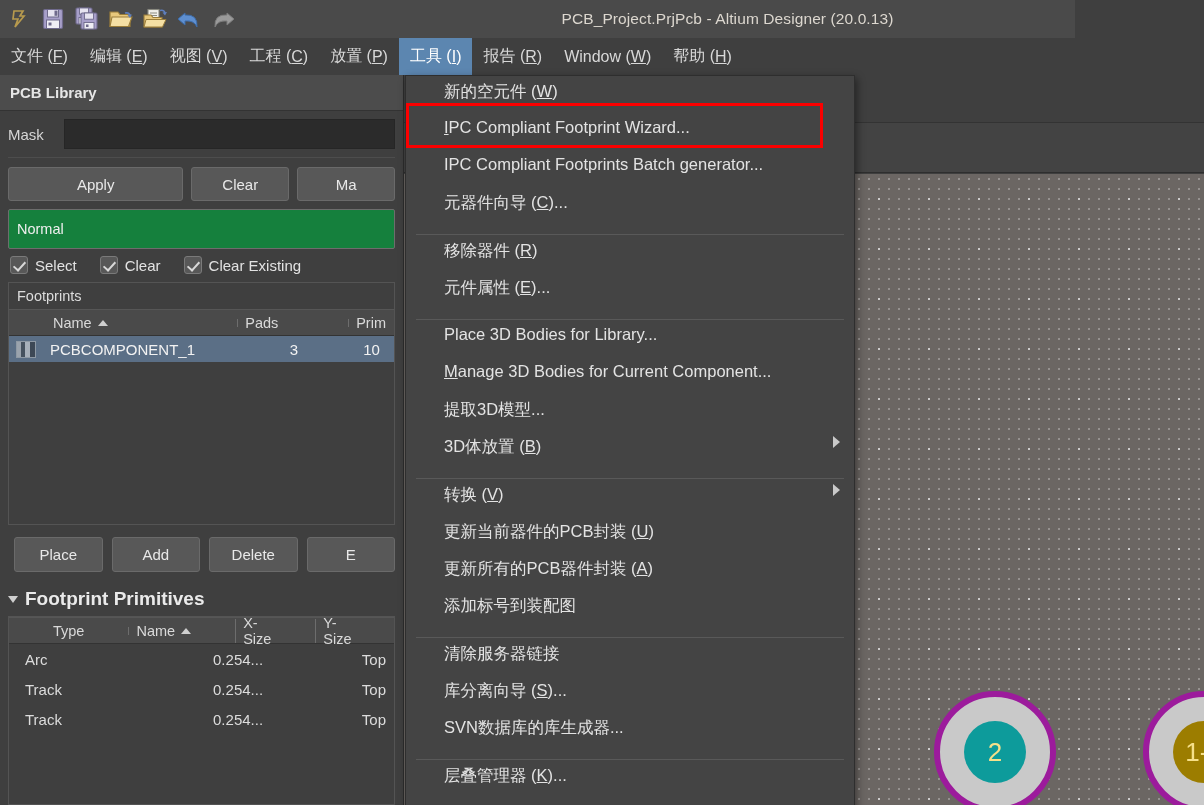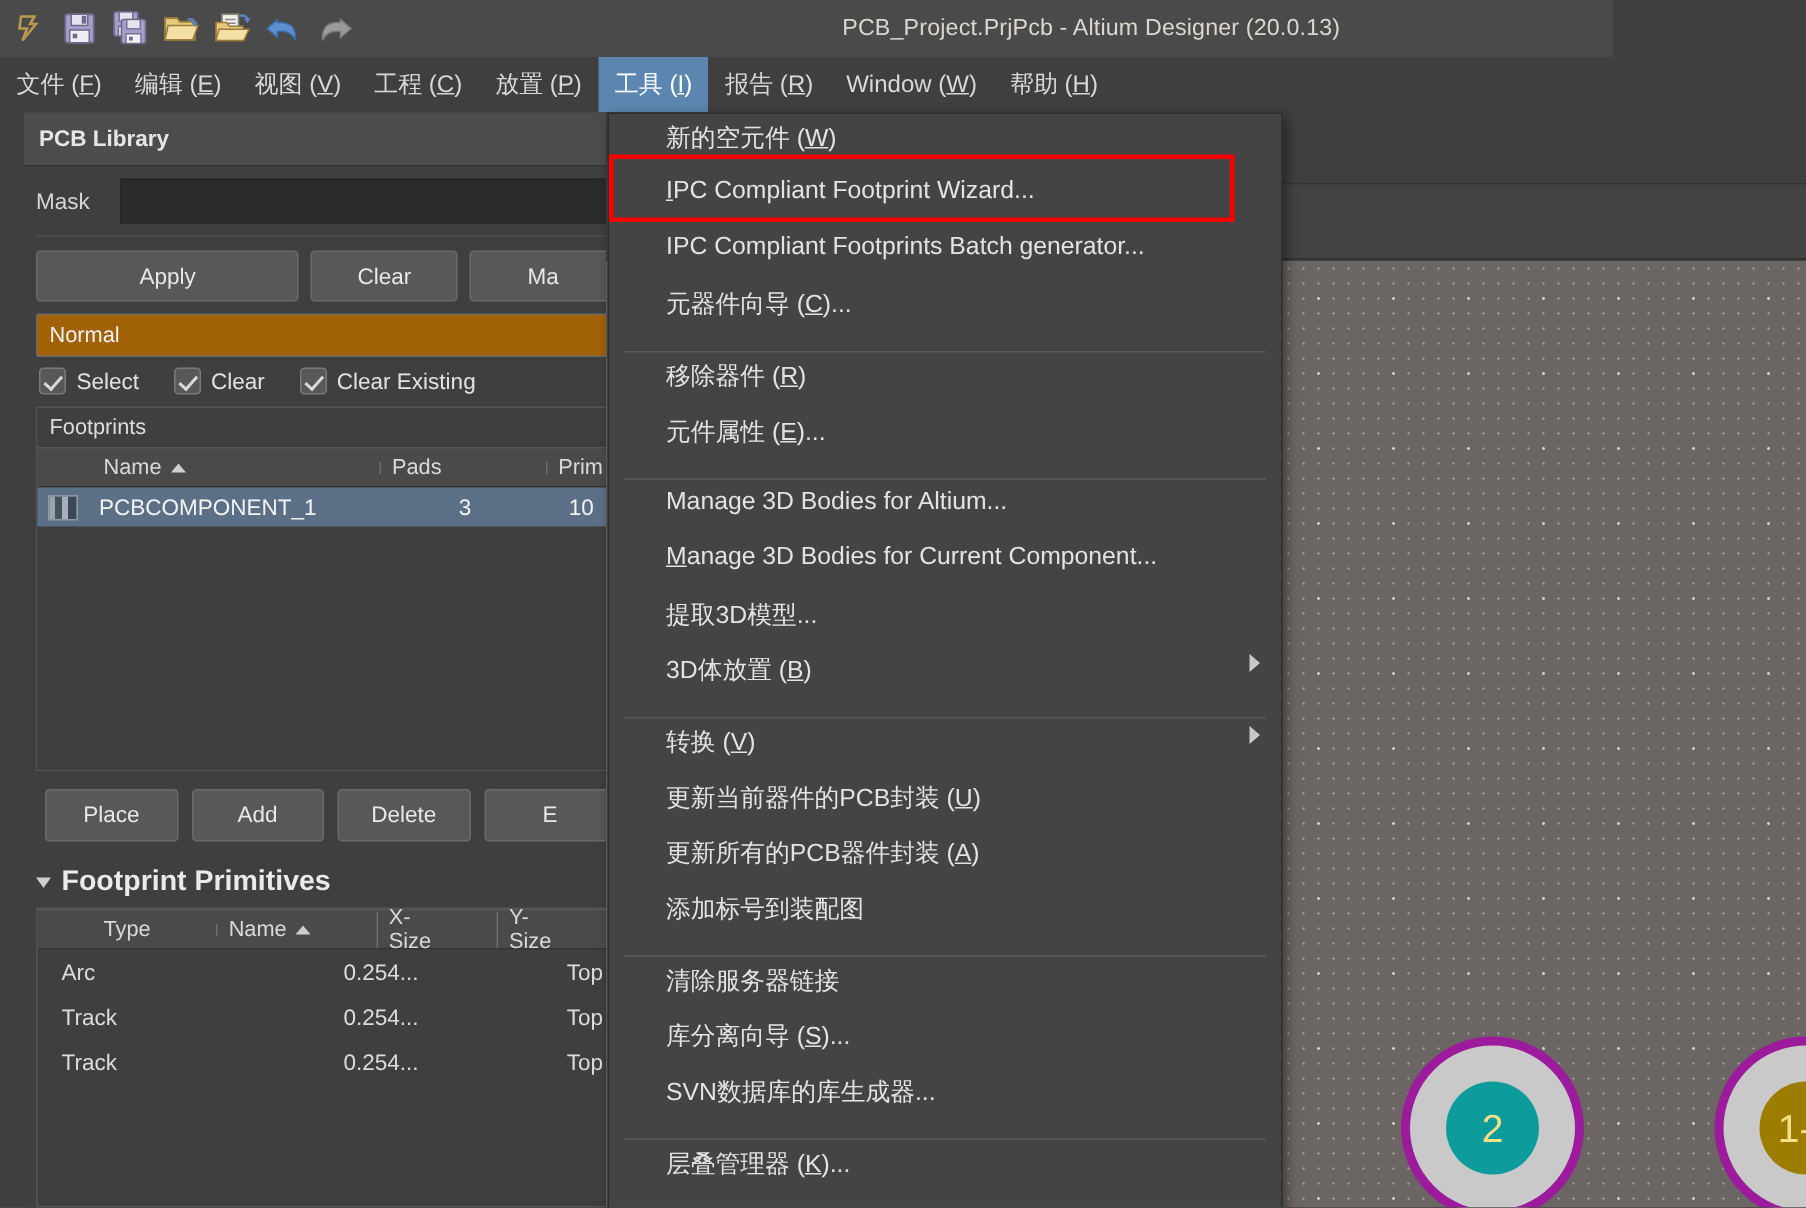--- a/index.html
+++ b/index.html
@@ -37,21 +37,21 @@
   }
   .menu-item {
     display: flex; align-items: center; padding: 0 11px;
     color: #d8d8d8; font-size: 16px; white-space: nowrap;
   }
   .menu-item.active { background: #5c86b0; color: #ffffff; }
   .menu-item u { text-decoration: underline; }
 
   
   .panel {
-    position: absolute; left: 16px; top: 75px; width: 404px; height: 730px;
+    position: absolute; left: 0; top: 75px; width: 404px; height: 730px;
     background: #3f3f3f; border-right: 1px solid #2c2c2c;
     display: flex; flex-direction: column;
   }
   .panel-header {
     height: 36px; background: #4c4c4c; display: flex; align-items: center;
     padding: 0 10px; color: #e6e6e6; font-size: 15px; font-weight: bold;
     border-bottom: 1px solid #333;
   }
   .mask-row { display: flex; align-items: center; padding: 8px 8px 6px 8px; gap: 8px; }
   .mask-label { color: #d6d6d6; font-size: 15px; width: 48px; }
@@ -64,21 +64,21 @@
   .btn-row { display: flex; gap: 8px; padding: 9px 8px 6px 8px; }
   .btn {
     height: 34px; background: #585858; border: 1px solid #6a6a6a; border-radius: 3px;
     color: #e8e8e8; font-size: 15px; display: flex; align-items: center;
     justify-content: center; cursor: default;
     font-family: "Liberation Sans", sans-serif;
   }
   .btn.wide { flex: 1.9; }
   .btn.mid { flex: 1.05; }
   .combo {
-    margin: 2px 8px 0 8px; height: 29px; background: #a16207;
+    margin: 2px 8px 0 8px; height: 40px; background: #15803d;
     border: 1px solid #6d6d6d; border-radius: 2px;
     display: flex; align-items: center; padding: 0 8px;
     color: #efefef; font-size: 14.5px;
   }
   .chk-row { display: flex; align-items: center; padding: 7px 8px 6px 10px; gap: 7px; }
   .chk { display: flex; align-items: center; gap: 7px; margin-right: 16px; }
   .chk-box {
     width: 18px; height: 18px; background: #585858; border: 1px solid #7a7a7a;
     border-radius: 3px; position: relative;
   }
@@ -538,21 +538,21 @@
       </div>
     <div class="dd-sep"></div>
     <div class="dd-item">
         <span>移除器件 (<u>R</u>)</span>
       </div>
     <div class="dd-item">
         <span>元件属性 (<u>E</u>)...</span>
       </div>
     <div class="dd-sep"></div>
     <div class="dd-item">
-        <span>Manage 3D Bodies for Altium...</span>
+        <span>Place 3D Bodies for Library...</span>
       </div>
     <div class="dd-item">
         <span><u>M</u>anage 3D Bodies for Current Component...</span>
       </div>
     <div class="dd-item">
         <span>提取3D模型...</span>
       </div>
     <div class="dd-item">
       <span>3D体放置 (<u>B</u>)</span>
       <span class="dd-arrow"></span>

